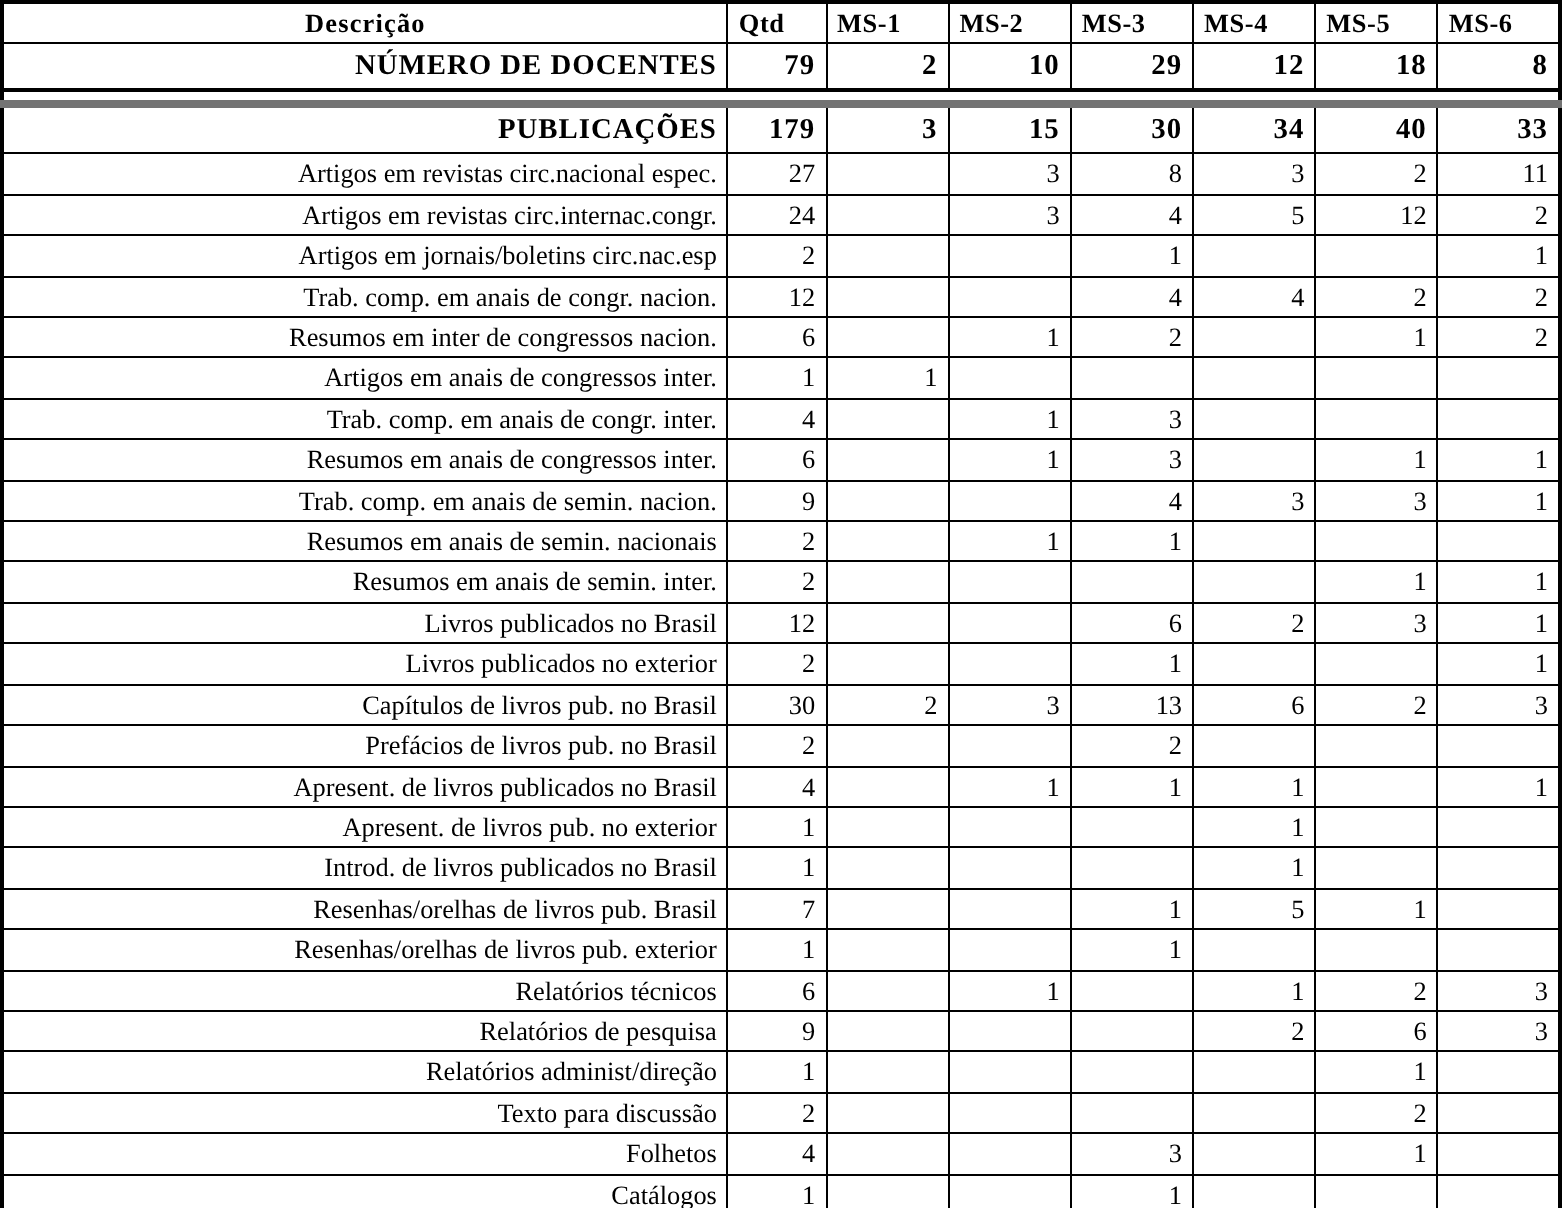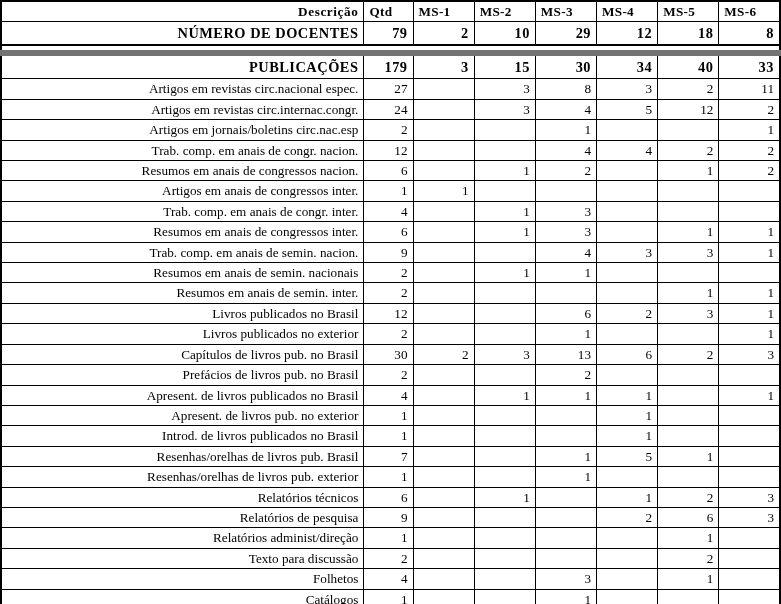--- a/index.html
+++ b/index.html
@@ -39,21 +39,21 @@
     line-height: 19.4px;
     vertical-align: middle;
     white-space: nowrap;
     overflow: hidden;
   }
   
   table.pub-table {
     border: 2px solid #000000;
   }
   th.desc-head {
-    text-align: right;
+    text-align: center;
     font-weight: bold;
     letter-spacing: 0.6px;
   }
   th.num-head {
     text-align: left;
     font-weight: bold;
     letter-spacing: 0.3px;
   }
   thead tr th {
     height: 21px;
@@ -72,21 +72,21 @@
     font-weight: bold;
     letter-spacing: 0.5px;
     height: 22px;
     line-height: 22px;
     font-size: 14.4px;
   }
   tr.section.docentes td {
     border-bottom: 2px solid #000000;
   }
   tr.section.pubs td {
-    border-top: 6px solid #737373;
+    border-top: 4px solid #737373;
   }
   tr.section.docentes td.label,
   tr.section.pubs td.label {
     padding-left: 7px;
   }
   tr.spacer td {
     height: 4px;
     line-height: 4px;
     border-left: 1px solid #000;
     border-right: 1px solid #000;
@@ -186,21 +186,21 @@
           <td class="label">Trab. comp. em anais de congr. nacion.</td>
           <td class="num">12</td>
           <td class="num"></td>
           <td class="num"></td>
           <td class="num">4</td>
           <td class="num">4</td>
           <td class="num">2</td>
           <td class="num">2</td>
         </tr>
         <tr>
-          <td class="label">Resumos em anais de congressos nacion.</td>
+          <td class="label">Resumos em inter de congressos nacion.</td>
           <td class="num">6</td>
           <td class="num"></td>
           <td class="num">1</td>
           <td class="num">2</td>
           <td class="num"></td>
           <td class="num">1</td>
           <td class="num">2</td>
         </tr>
         <tr>
           <td class="label">Artigos em anais de congressos inter.</td>

